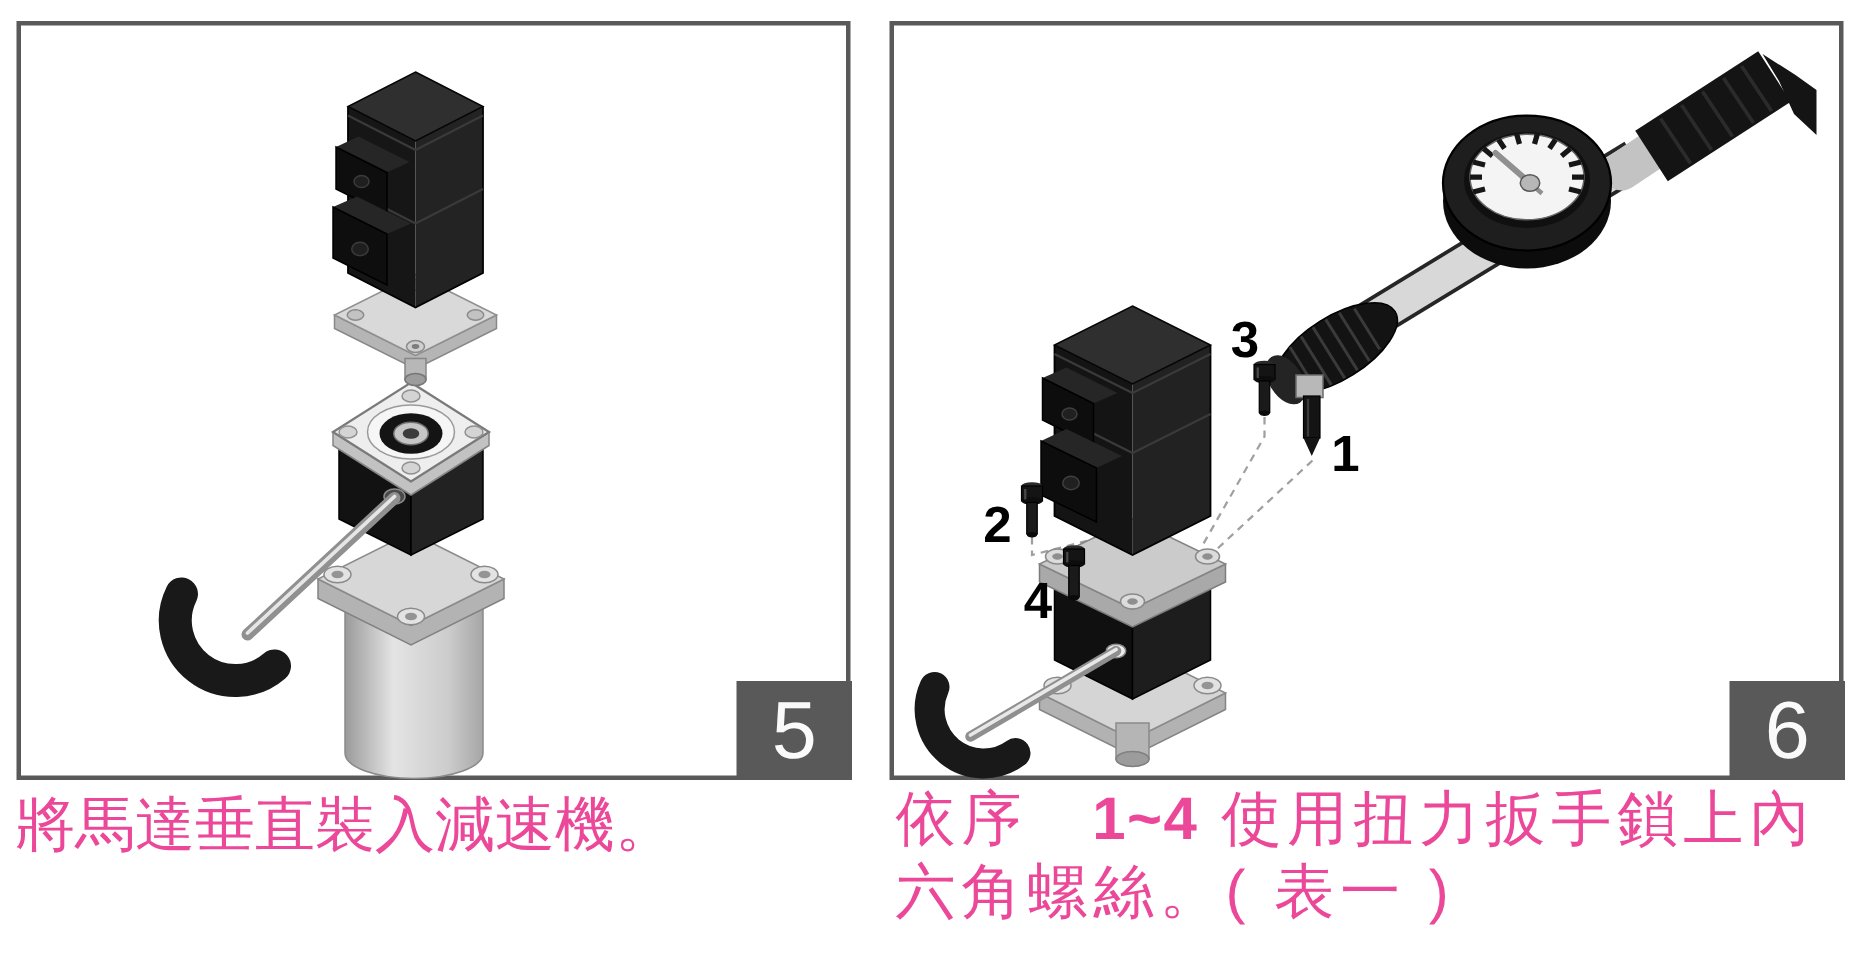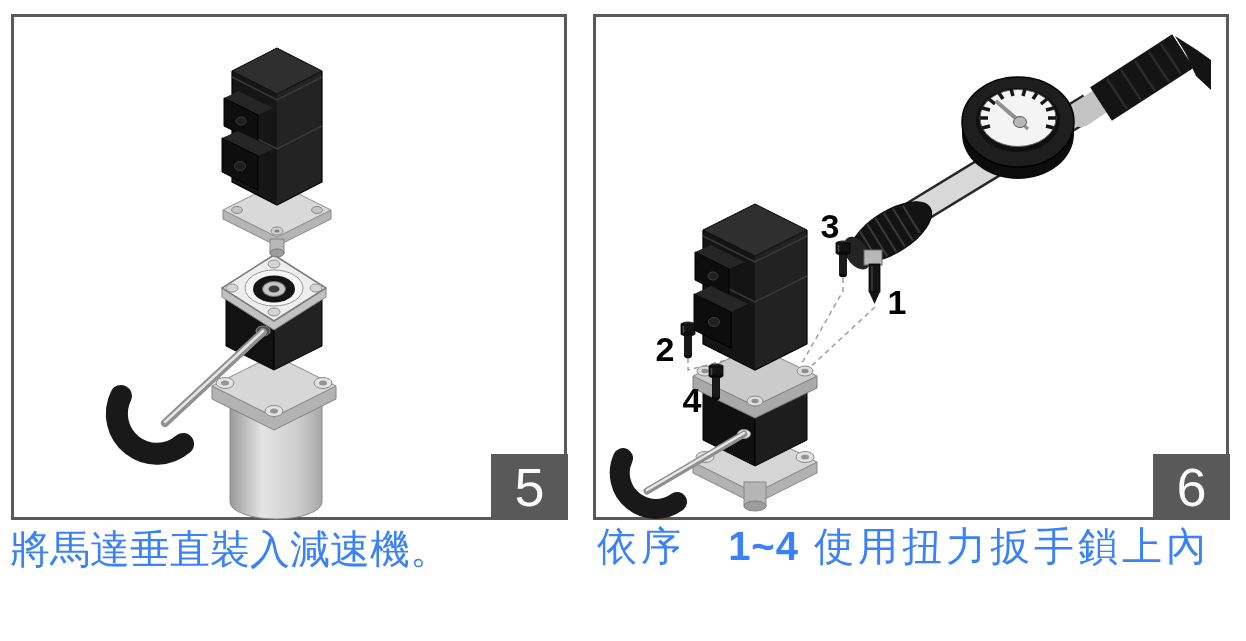--- a/index.html
+++ b/index.html
@@ -5,21 +5,21 @@
   html,body{margin:0;padding:0;background:#ffffff;}
   .page{position:relative;width:1246px;height:641px;background:#ffffff;overflow:hidden;
         font-family:"Liberation Sans","DejaVu Sans",sans-serif;color:#000;}
   figure.panel{position:absolute;margin:0;border:3px solid #595959;background:#ffffff;box-sizing:border-box;}
   #panel5{left:11px;top:14px;width:556px;height:506px;}
   #panel6{left:593px;top:14px;width:636px;height:506px;}
   .panel > svg{position:absolute;left:-3px;top:-3px;display:block;}
   .badge{position:absolute;right:-4px;bottom:-3px;width:77px;height:66px;background:#595959;
          display:flex;align-items:center;justify-content:center;}
   .badge span{color:#fafafa;font-size:54px;line-height:1;}
-  .caption{position:absolute;font-size:40px;color:#3b82f6;white-space:nowrap;}
+  .caption{position:absolute;font-size:40px;color:#ec4899;white-space:nowrap;}
   .caption-left{left:10px;top:522px;}
   .caption-right{left:597px;top:522px;line-height:49px;letter-spacing:4px;}
   .caption-right b{font-weight:bold;letter-spacing:1px;margin-left:28px;}
   .svg-label{font-family:"Liberation Sans","DejaVu Sans",sans-serif;font-weight:bold;font-size:34px;fill:#000;}
 </style>
 </head>
 <body>
 
 <div class="page">
 
@@ -241,15 +241,16 @@
     </svg>
     <div class="badge">
       <span>6</span>
     </div>
   </figure>
 
   <div class="caption caption-left">將馬達垂直裝入減速機。</div>
 
   <div class="caption caption-right">
     <div class="cap-line"><span>依序 </span><b>1~4</b><span> 使用扭力扳手鎖上內</span></div>
+    <div class="cap-line">六角螺絲。( 表一 )</div>
   </div>
 
 </div>
 
 </body></html>

